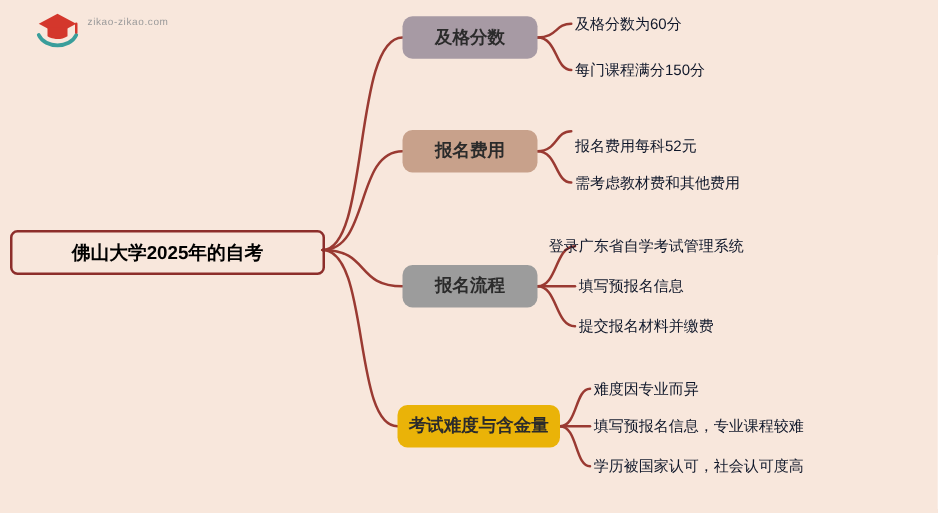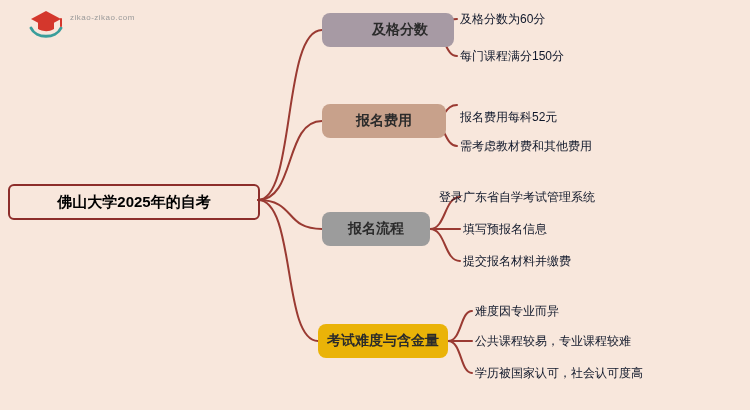--- a/index.html
+++ b/index.html
@@ -25,22 +25,22 @@
     border:2px solid #8d2e2b;border-radius:6px;
     display:flex;align-items:center;justify-content:center;
     color:#000000;font-size:15px;font-weight:bold;
   }
   
   .branch-box{
     position:absolute;height:34px;border-radius:8px;
     display:flex;align-items:center;justify-content:center;
     color:#2b2b2b;font-size:14px;font-weight:bold;
   }
-  .b1{left:322px;top:13px;width:108px;padding-left:24px;}
-  .b2{left:322px;top:104px;width:124px;}
+  .b1{left:322px;top:13px;width:108px;}
+  .b2{left:322px;top:104px;width:108px;}
   .b3{left:322px;top:212px;width:108px;}
   .b4{left:318px;top:324px;width:130px;}
   
   .leaf{
     position:absolute;color:#0f172a;font-size:12px;line-height:18px;white-space:nowrap;
   }
 </style>
 </head>
 <body>
 
@@ -101,16 +101,16 @@
   <div class="leaf" style="left:460px;top:47px;">每门课程满分150分</div>
 
   <div class="leaf" style="left:460px;top:108px;">报名费用每科52元</div>
   <div class="leaf" style="left:460px;top:137px;">需考虑教材费和其他费用</div>
 
   <div class="leaf" style="left:439px;top:188px;">登录广东省自学考试管理系统</div>
   <div class="leaf" style="left:463px;top:220px;">填写预报名信息</div>
   <div class="leaf" style="left:463px;top:252px;">提交报名材料并缴费</div>
 
   <div class="leaf" style="left:475px;top:302px;">难度因专业而异</div>
-  <div class="leaf" style="left:475px;top:332px;">公共课程较易，专业课程较难</div>
+  <div class="leaf" style="left:475px;top:332px;">填写预报名信息，专业课程较难</div>
   <div class="leaf" style="left:475px;top:364px;">学历被国家认可，社会认可度高</div>
 
 </div>
 
 </body></html>

